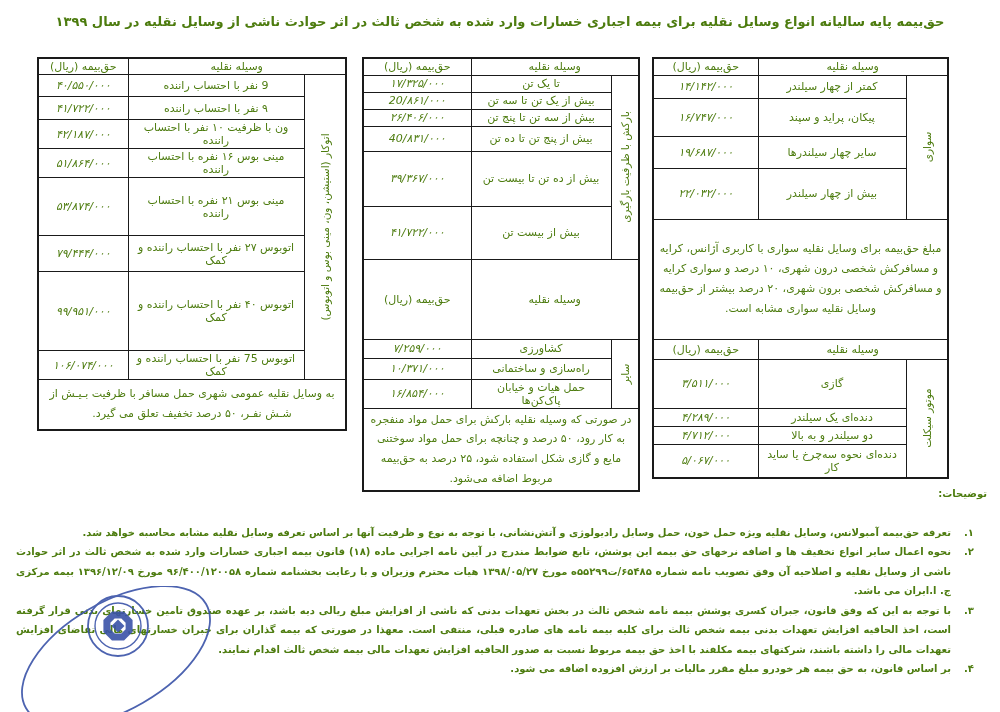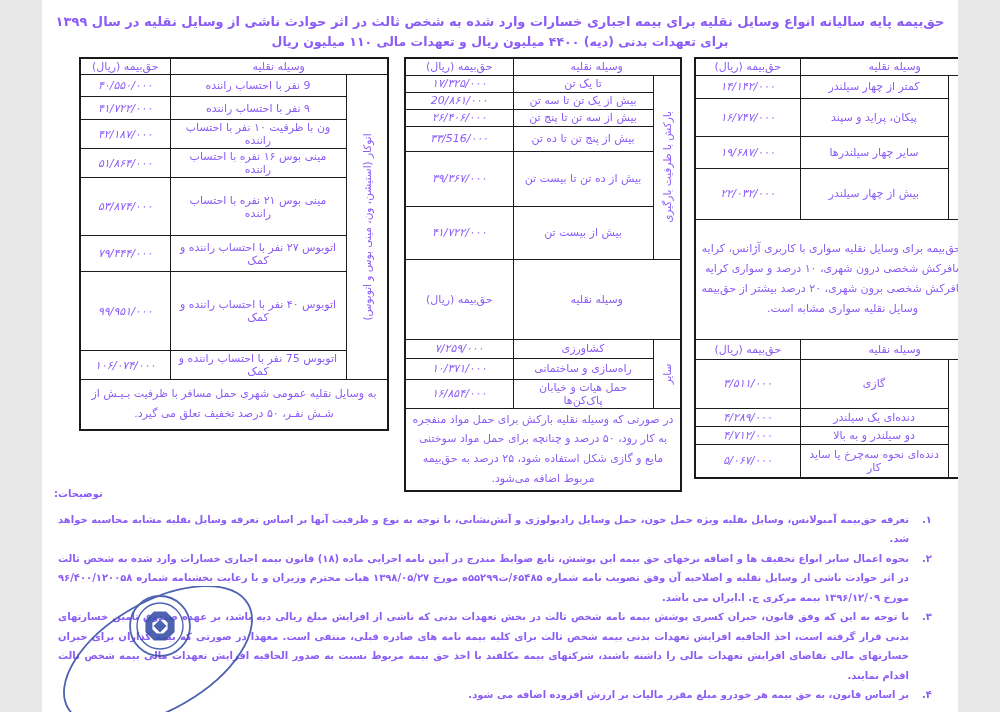--- a/index.html
+++ b/index.html
@@ -1,48 +1,47 @@
 <!DOCTYPE html>
 <html lang="fa" dir="rtl"><head>
 <meta charset="utf-8">
 <style>
   html,body{margin:0;padding:0;background:#e8e8e8;}
-  .page{position:relative;width:916px;height:712px;margin:0 auto;background:#ffffff;
-        font-family:"DejaVu Sans",sans-serif;color:#8b5cf6;direction:rtl;overflow:hidden;}
+  .page{position:relative;width:1000px;height:712px;margin:0 auto;background:#ffffff;
+        font-family:"DejaVu Sans",sans-serif;color:#4d7c0f;direction:rtl;overflow:hidden;}
   .title{position:absolute;top:12px;left:0;right:0;text-align:center;font-weight:bold;}
   .title .l1{font-size:13px;line-height:1.5;}
   .title .l2{font-size:12.5px;line-height:1.6;}
   table.grid{position:absolute;border-collapse:collapse;table-layout:fixed;direction:rtl;
              border:2px solid #1a1a1a;}
   table.grid td{border:1px solid #1a1a1a;text-align:center;vertical-align:middle;
                 font-size:11px;padding:1px 5px;overflow:hidden;}
   td.hdr{font-size:11px;}
   td.num{font-size:11px;font-style:italic;}
   td.strip{position:relative;padding:0;}
   td.strip .v{position:absolute;top:50%;left:50%;transform:translate(-50%,-50%) rotate(-90deg);
               white-space:nowrap;font-size:10.5px;}
   td.tnote{text-align:justify;vertical-align:top;font-size:10.5px;line-height:1.8;padding:4px 9px;margin-top:24px;}
   #table-autocar{left:37px;top:57px;width:308px;}
   #table-truck{left:362px;top:57px;width:276px;}
   #table-savari{left:652px;top:57px;width:295px;}
   .foot{position:absolute;top:484px;right:13px;left:12px;font-size:10px;font-weight:bold;line-height:1.95;}
-  .foot-h{text-align:left;margin-bottom:6px;}
+  .foot-h{text-align:right;margin-bottom:19px;}
   .fitem{display:flex;}
   .fnum{flex:0 0 36px;text-align:center;}
   .ftext{flex:1;text-align:justify;padding-left:4px;}
   .stamp{position:absolute;left:6px;top:586px;opacity:.9;}
 </style>
 </head>
 <body>
 
 <div class="page">
 
   <div class="title">
     <div class="l1">حق‌بیمه پایه سالیانه  انواع وسایل نقلیه برای بیمه اجباری خسارات وارد شده به شخص ثالث در اثر حوادث ناشی از وسایل نقلیه در سال ۱۳۹۹</div>
-    <div class="l2">برای تعهدات بدنی (دیه) ۴۴۰۰ میلیون ریال و تعهدات مالی ۱۱۰ میلیون ریال</div>
   </div>
 
   <table class="grid" id="table-autocar">
     <colgroup>
         <col style="width:42px">
         <col style="width:176px">
         <col style="width:90px">
       </colgroup>
     <tbody>
         <tr style="height:16px">
@@ -111,21 +110,21 @@
     <tr style="height:17px">
           <td>بیش از یک تن تا سه تن</td>
           <td class="num">20/۸۶۱/۰۰۰</td>
         </tr>
     <tr style="height:17px">
           <td>بیش از سه تن تا پنج تن</td>
           <td class="num">۲۶/۴۰۶/۰۰۰</td>
         </tr>
     <tr style="height:25px">
           <td>بیش از پنج تن تا ده تن</td>
-          <td class="num">۳۳/516/۰۰۰</td>
+          <td class="num">40/۸۳۱/۰۰۰</td>
         </tr>
     <tr style="height:55px">
           <td>بیش از ده تن تا بیست تن</td>
           <td class="num">۳۹/۳۶۷/۰۰۰</td>
         </tr>
     <tr style="height:53px">
           <td>بیش از بیست تن</td>
           <td class="num">۴۱/۷۲۲/۰۰۰</td>
         </tr>
     <tr style="height:80px">

